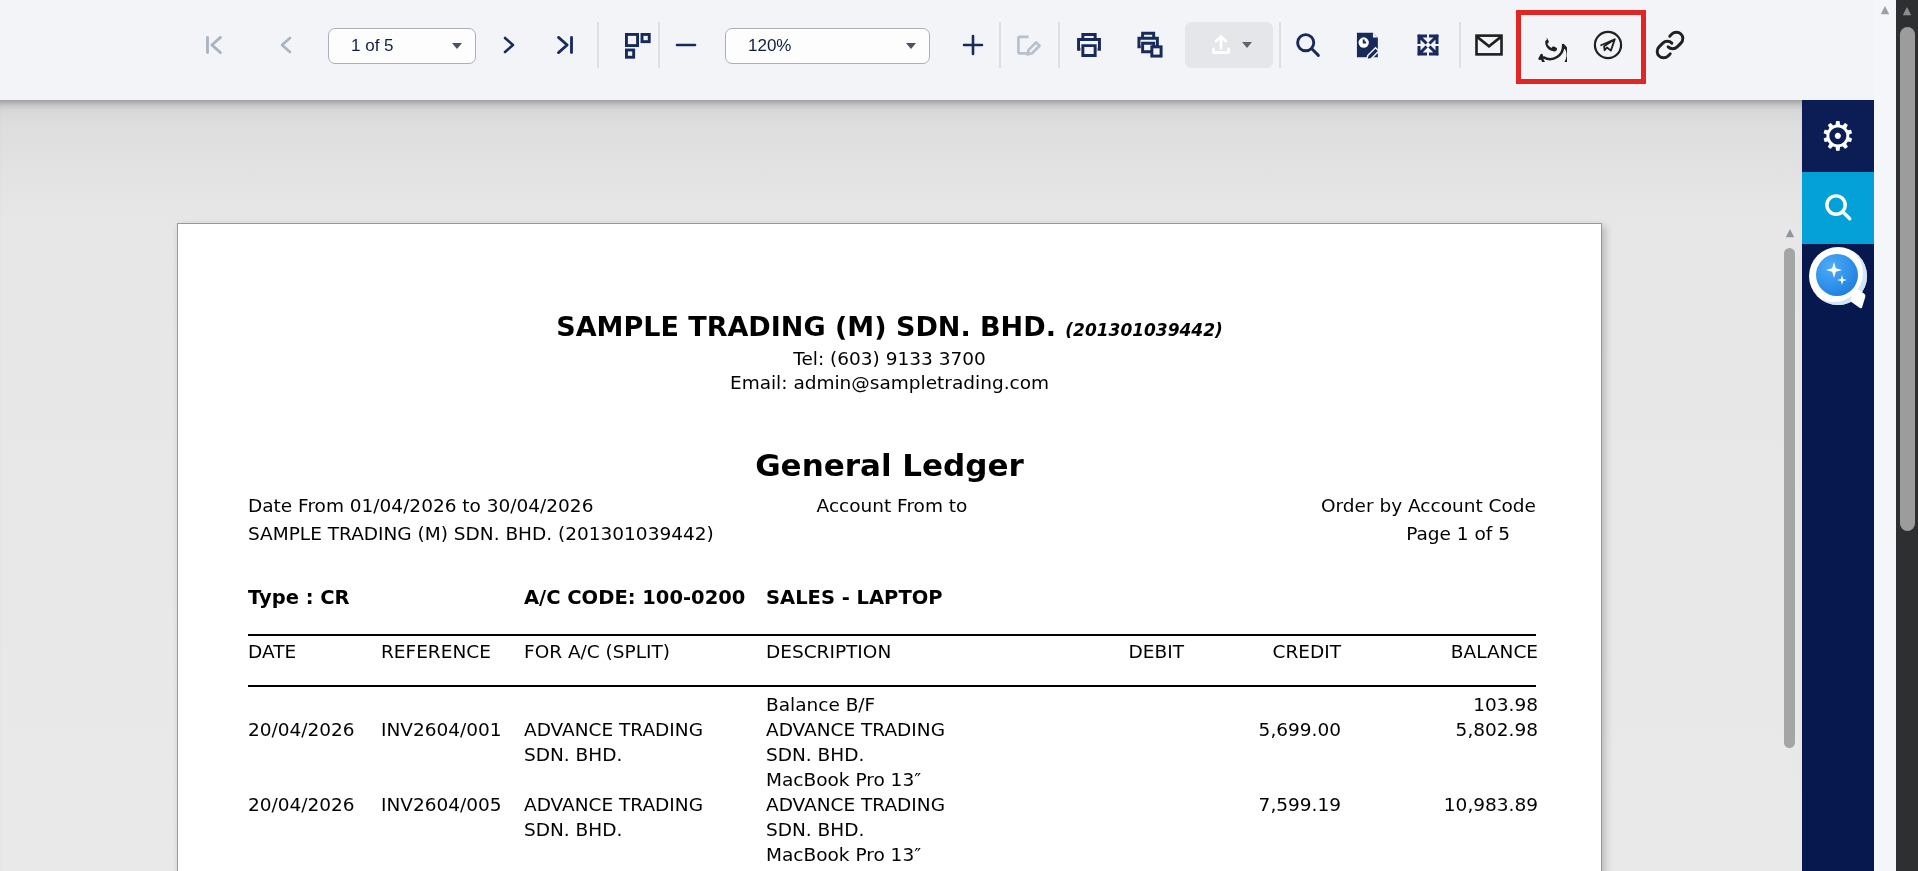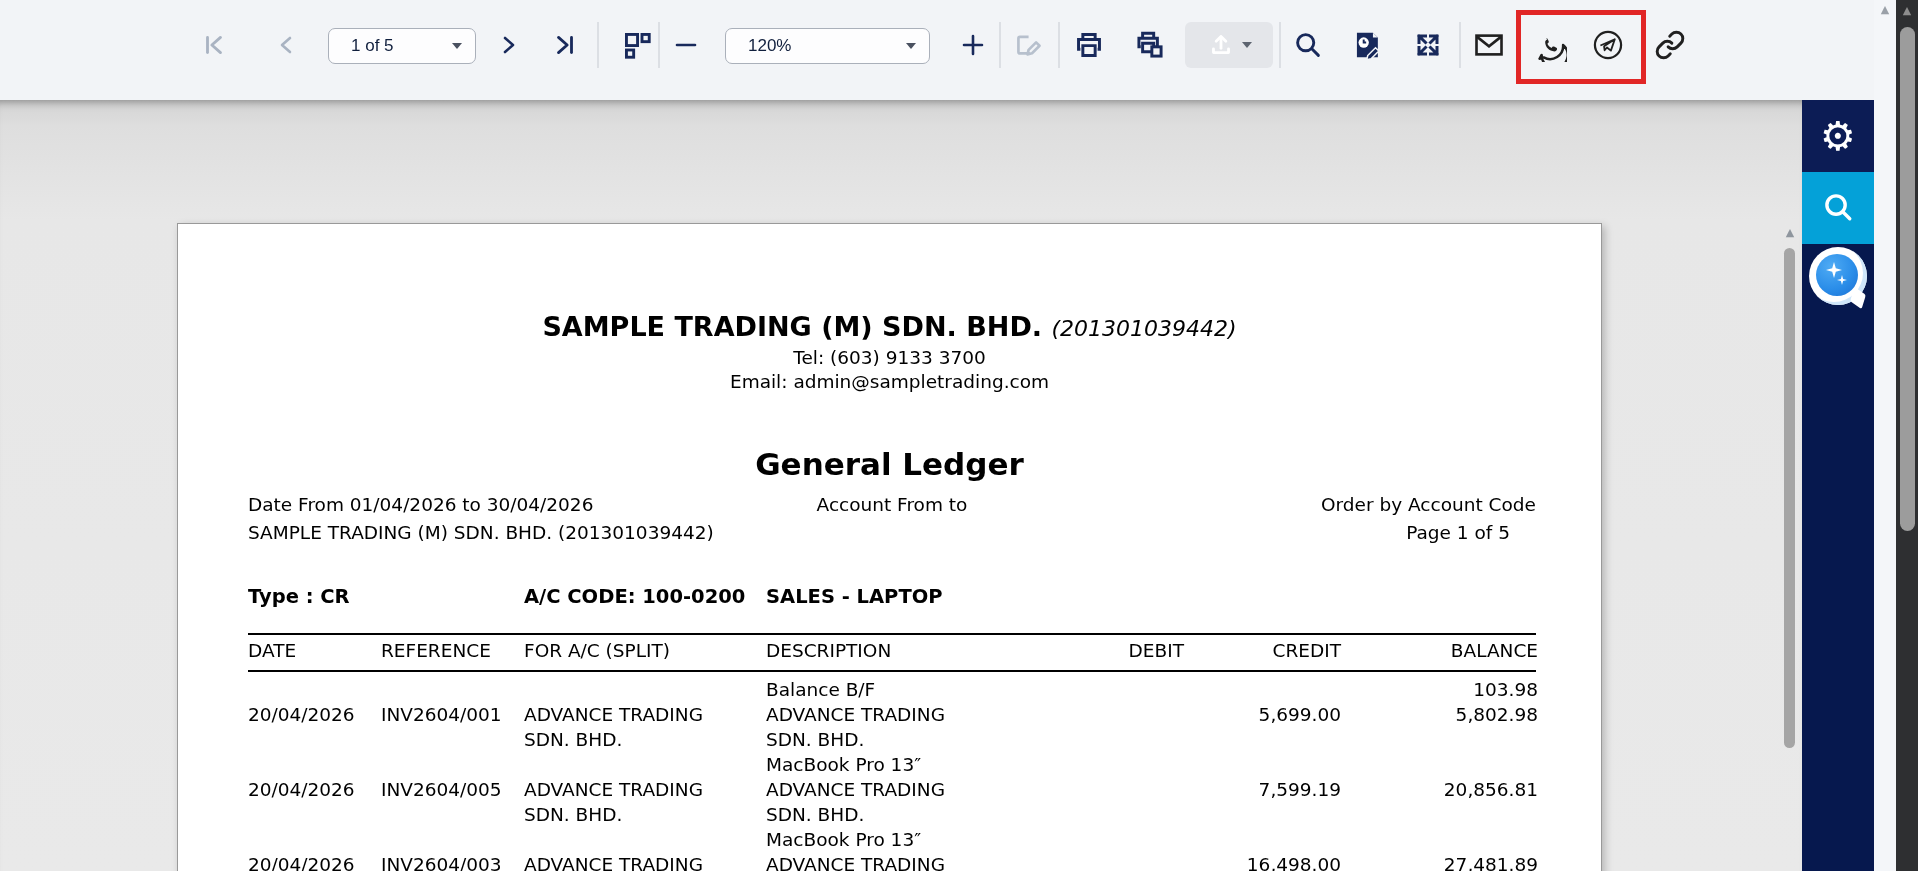--- a/index.html
+++ b/index.html
@@ -29,36 +29,36 @@
   
   .viewport { position:absolute; left:0; top:100px; width:1802px; height:771px;
               background:linear-gradient(180deg,#d3d3d3 0,#dedede 26px,#e7e7e7 120px,#e9e9e9 100%);
               box-shadow:inset 0 9px 9px -7px rgba(0,0,0,.35); }
   .page { position:absolute; left:177px; top:123px; width:1425px; height:900px;
           background:#fff; border:1px solid #999; overflow:hidden;
           box-shadow:3px 3px 8px rgba(0,0,0,.22);
           font-family:"DejaVu Sans", sans-serif; color:#000; }
   .doc-head { text-align:center; padding-top:86px; }
   .company-name { font-size:27px; font-weight:bold; line-height:34px; }
-  .company-reg  { font-size:22px; font-weight:normal; font-style:italic; }
+  .company-reg  { font-size:17px; font-weight:bold; font-style:italic; }
   .doc-line { font-size:18.5px; line-height:24px; }
   .doc-title { margin-top:50px; text-align:center; font-size:31px;
                font-weight:bold; line-height:40px; }
   .meta { margin:8px 65px 0 70px; font-size:18.5px; line-height:26px; }
   .meta-r1 { display:flex; }
   .m-left { width:40%; } .m-center { width:20%; text-align:center; }
   .m-right { width:40%; text-align:right; }
   .meta-r2 { display:flex; justify-content:space-between; margin-top:2px; }
   .meta-r2 .pg { padding-right:26px; }
   .acct { margin:38px 65px 0 70px; display:grid;
           grid-template-columns:276px 242px 1fr; font-weight:bold;
           font-size:19.5px; line-height:26px; padding-bottom:23px;
           border-bottom:2px solid #000; }
   .glgrid { display:grid; grid-template-columns:133px 143px 242px 263px 155px 157px 197px; }
-  .gl-head { margin:0 65px 0 70px; padding:5px 0 9px; border-bottom:2px solid #000;
+  .gl-head { margin:0 65px 0 70px; padding:5px 0 23px; border-bottom:2px solid #000;
              font-size:18.5px; }
   .gl-body { margin:0 65px 0 70px; padding-top:5px; }
   .gl-row { font-size:18.5px; line-height:25px; align-items:start; }
   .num { text-align:right; }
   .wrapcell { max-width:212px; }
   .item-line { }
 
   
   .side { position:absolute; left:1802px; top:100px; width:72px; height:771px;
           display:flex; flex-direction:column; }
@@ -357,21 +357,21 @@
         <div class="glgrid gl-row">
         <span>20/04/2026</span>
         <span>INV2604/005</span>
         <span><span class="wrapcell" style="display:inline-block">ADVANCE TRADING SDN. BHD.</span></span>
         <span>
           <div class="wrapcell">ADVANCE TRADING SDN. BHD.</div>
           <div class="item-line">MacBook Pro 13″</div>
         </span>
         <span class="num"></span>
         <span class="num">7,599.19</span>
-        <span class="num">20,856.81</span>
+        <span class="num">10,983.89</span>
       </div>
         <div class="glgrid gl-row">
         <span>20/04/2026</span>
         <span>INV2604/003</span>
         <span><span class="wrapcell" style="display:inline-block">ADVANCE TRADING SDN. BHD.</span></span>
         <span>
           <div class="wrapcell">ADVANCE TRADING SDN. BHD.</div>
 
         </span>
         <span class="num"></span>

